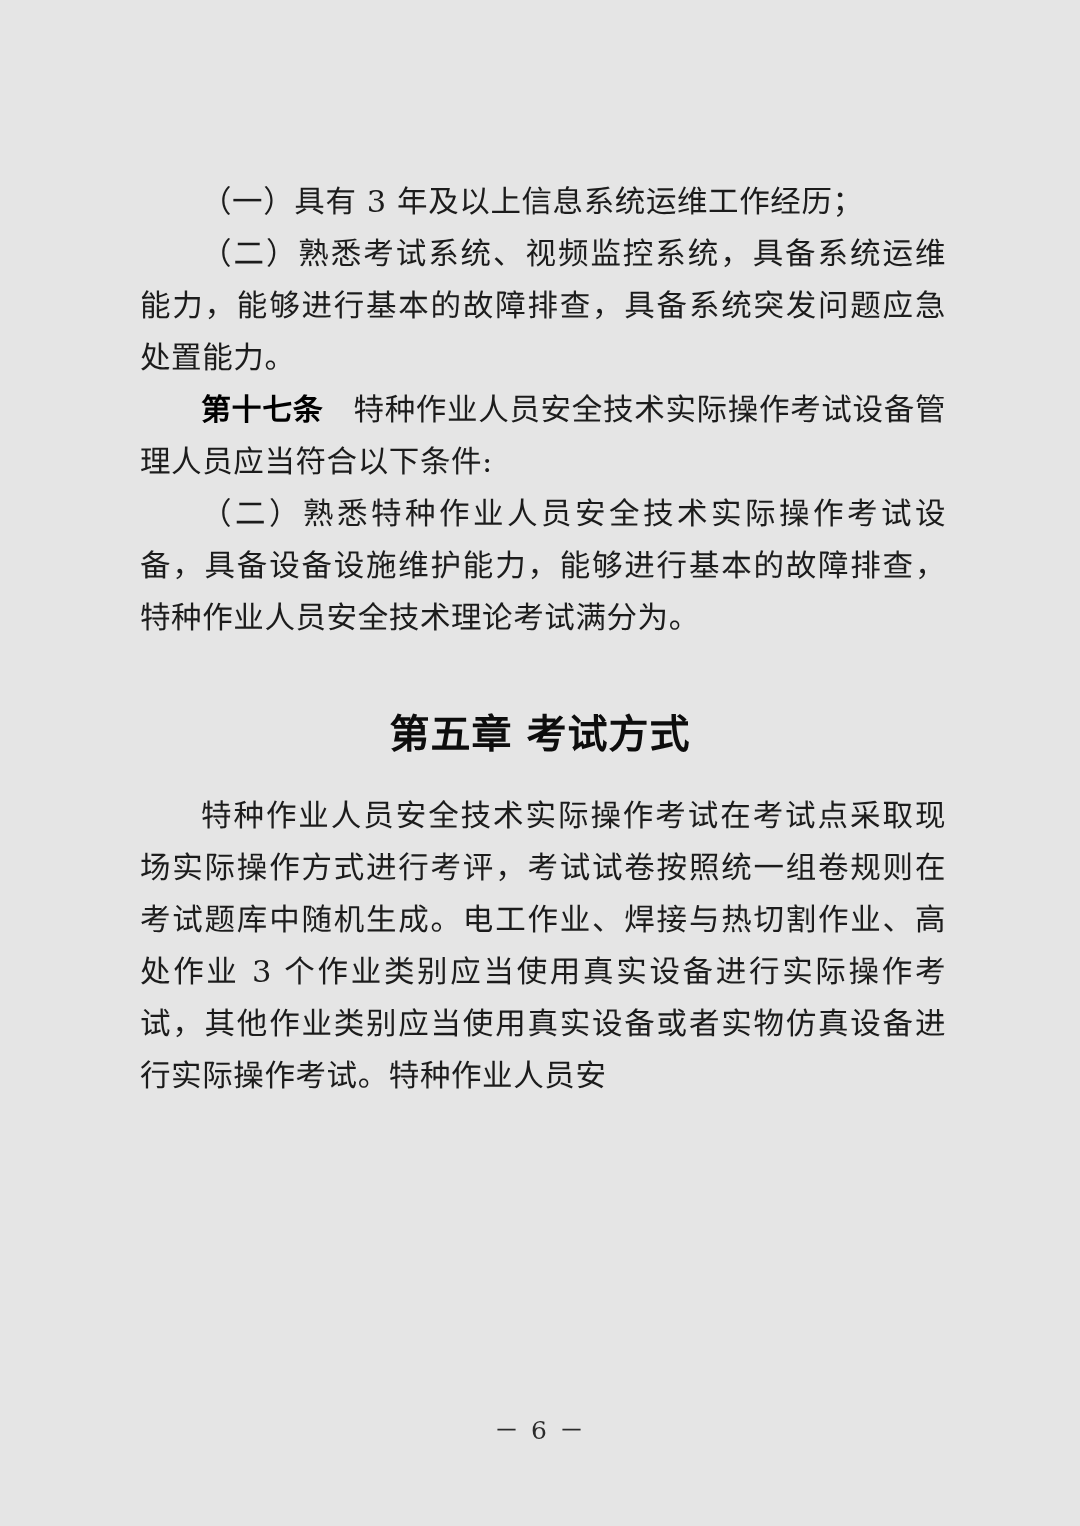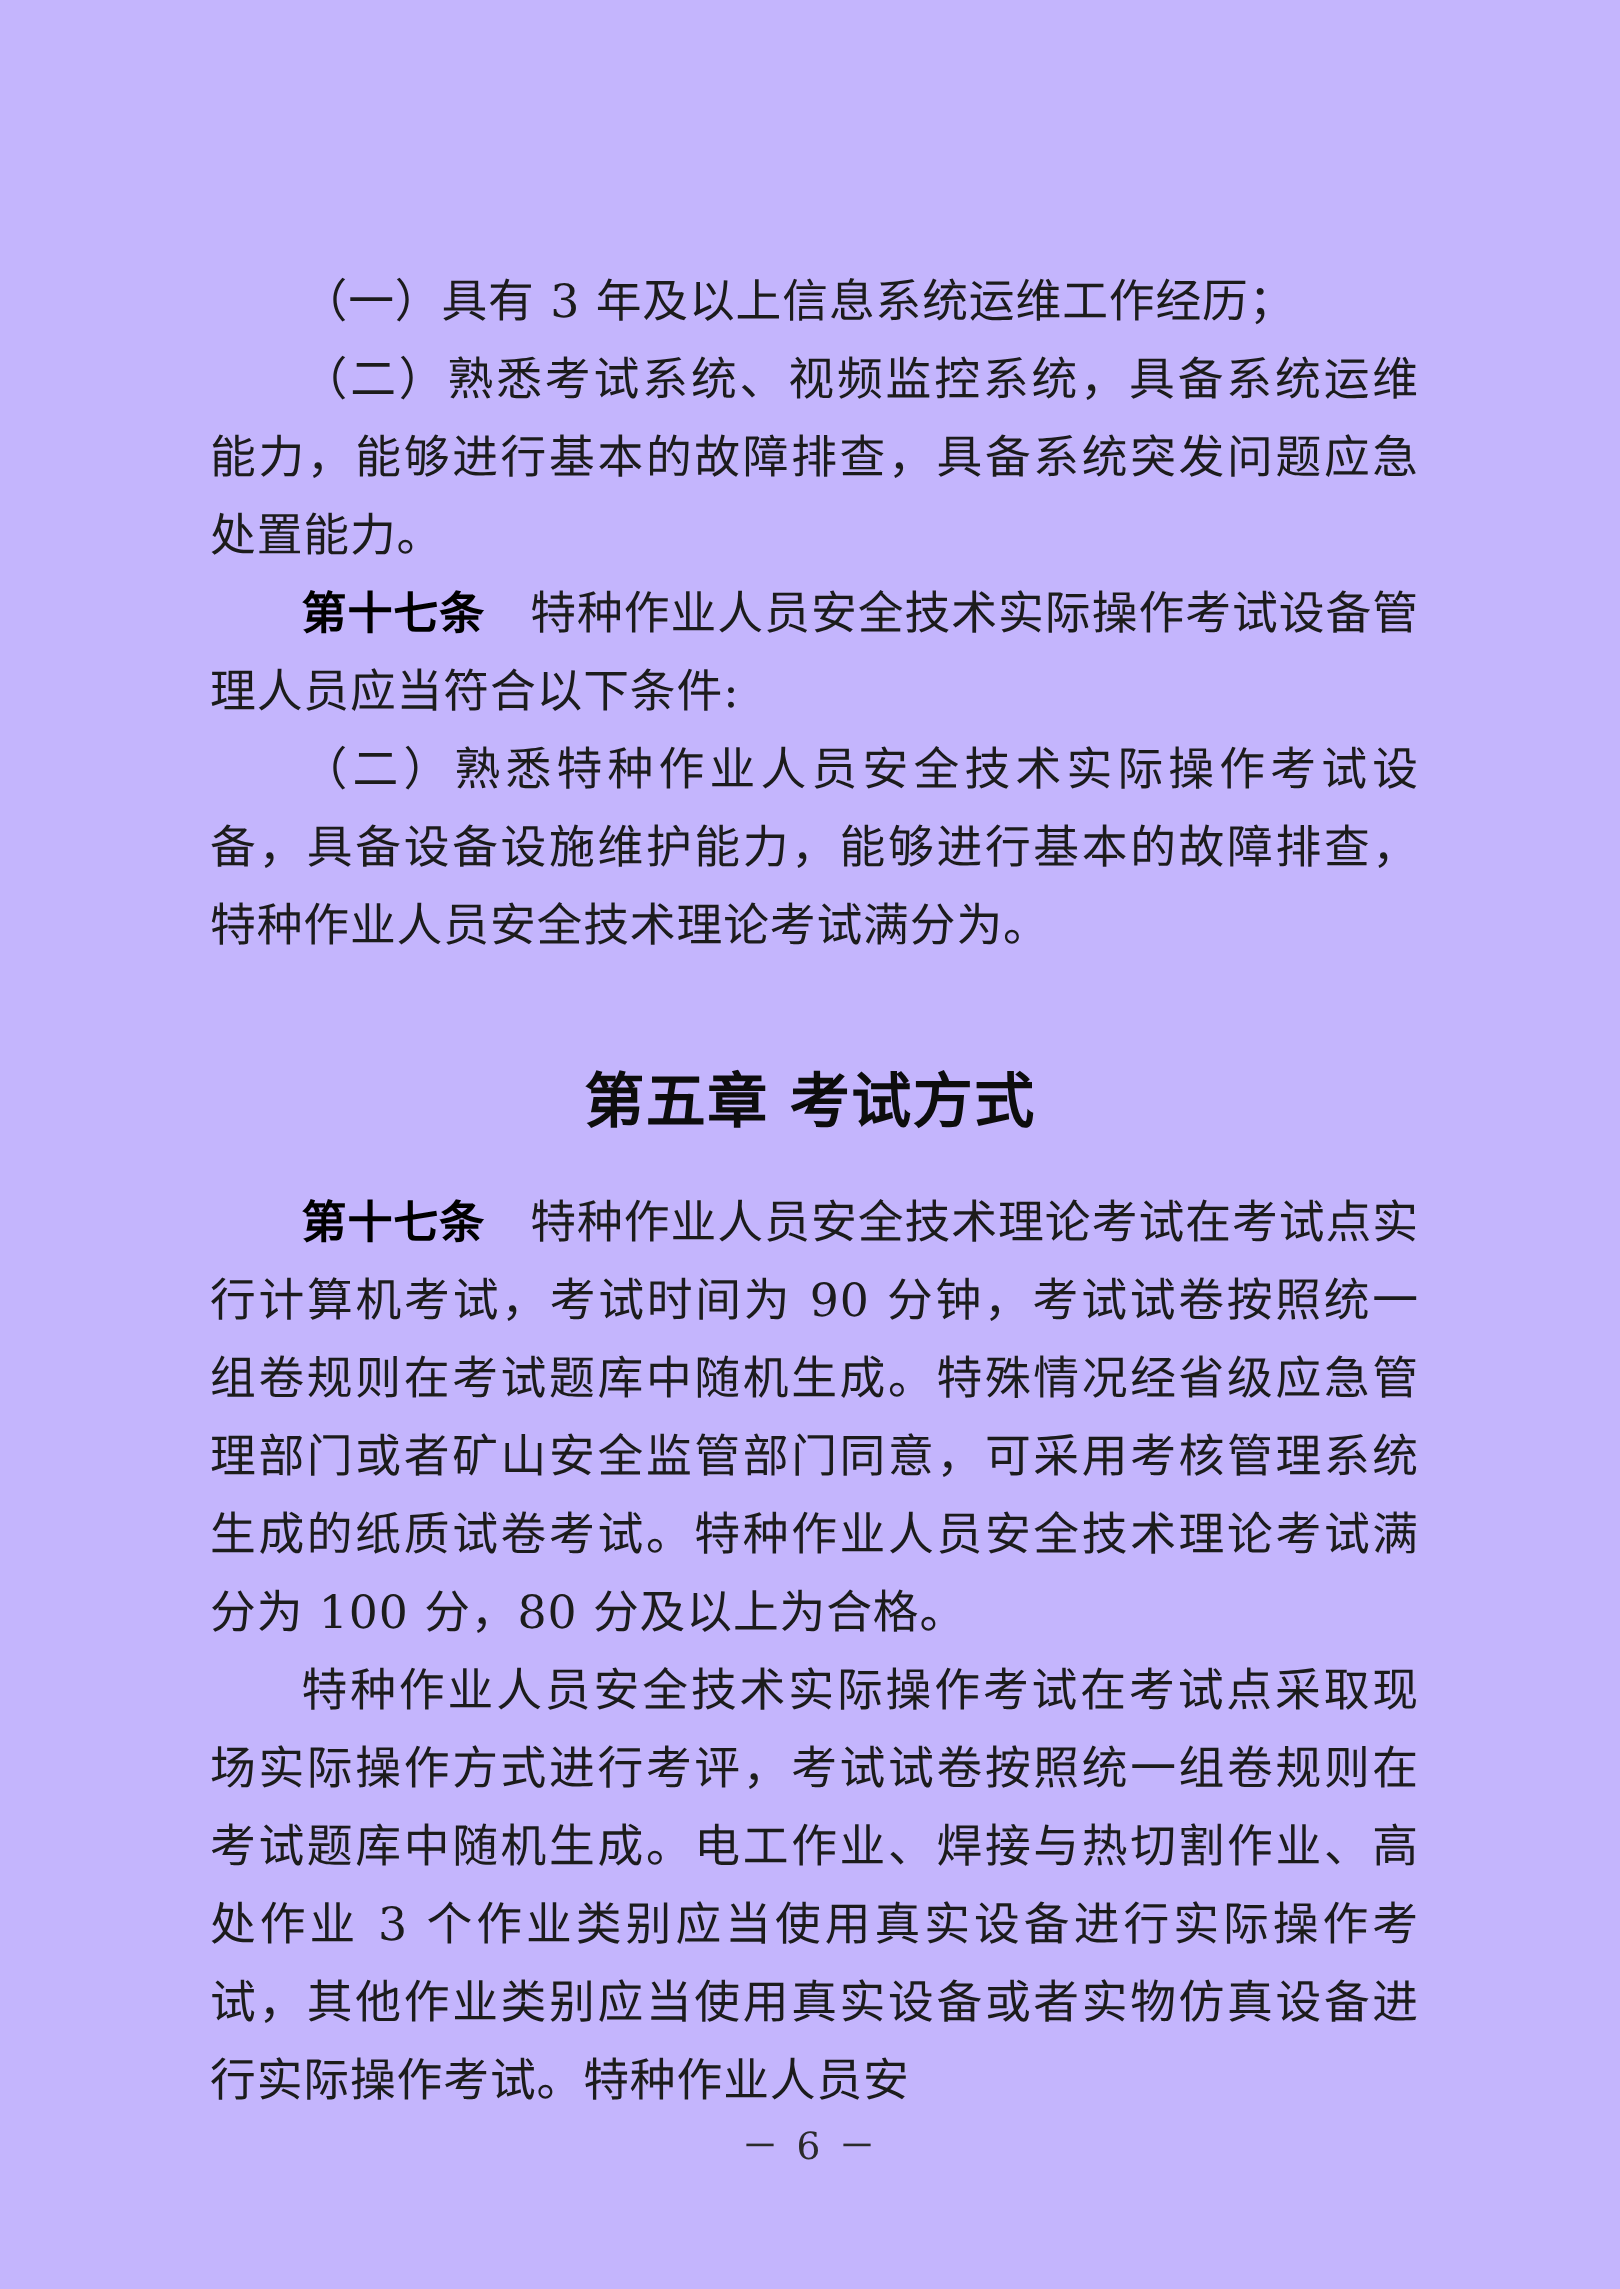--- a/index.html
+++ b/index.html
@@ -14,21 +14,21 @@
     position: relative;
     overflow: hidden;
     font-family: "DejaVu Serif", "Liberation Serif", serif;
     color: #1a1a1a;
     -webkit-font-smoothing: antialiased;
   }
 
   .page {
     position: absolute;
     inset: 0;
-    background: #c4b5fd;
+    background: #e5e5e5;
     padding-left: 30px;
   }
 
   
   .para {
     font-size: 30.5px;
     line-height: 52px;
     text-align: justify;
     text-justify: inter-ideograph;
     letter-spacing: 0.6px;
@@ -112,20 +112,19 @@
 
     <p class="para indent-sub">（二）熟悉特种作业人员安全技术实际操作考试设备，具备设备设施维护能力，能够进行基本的故障排查，特种作业人员安全技术理论考试满分为。</p>
   </div>
 
   <div class="chapter-heading">
     <span class="ch-num">第五章</span><span class="ch-sp"></span><span class="ch-title">考试方式</span>
   </div>
 
   <div class="block" id="block-after-heading">
 
-    <p class="para indent"><span class="article-label">第十七条</span><span class="article-gap"></span><span>特种作业人员安全技术理论考试在考试点实行计算机考试，考试时间为 90 分钟，考试试卷按照统一组卷规则在考试题库中随机生成。特殊情况经省级应急管理部门或者矿山安全监管部门同意，可采用考核管理系统生成的纸质试卷考试。特种作业人员安全技术理论考试满分为 100 分，80 分及以上为合格。</span></p>
 
     <p class="para indent">特种作业人员安全技术实际操作考试在考试点采取现场实际操作方式进行考评，考试试卷按照统一组卷规则在考试题库中随机生成。电工作业、焊接与热切割作业、高处作业 3 个作业类别应当使用真实设备进行实际操作考试，其他作业类别应当使用真实设备或者实物仿真设备进行实际操作考试。特种作业人员安</p>
   </div>
 
   <div class="page-number">－ 6 －</div>
 
 </div>
 
 </body></html>

